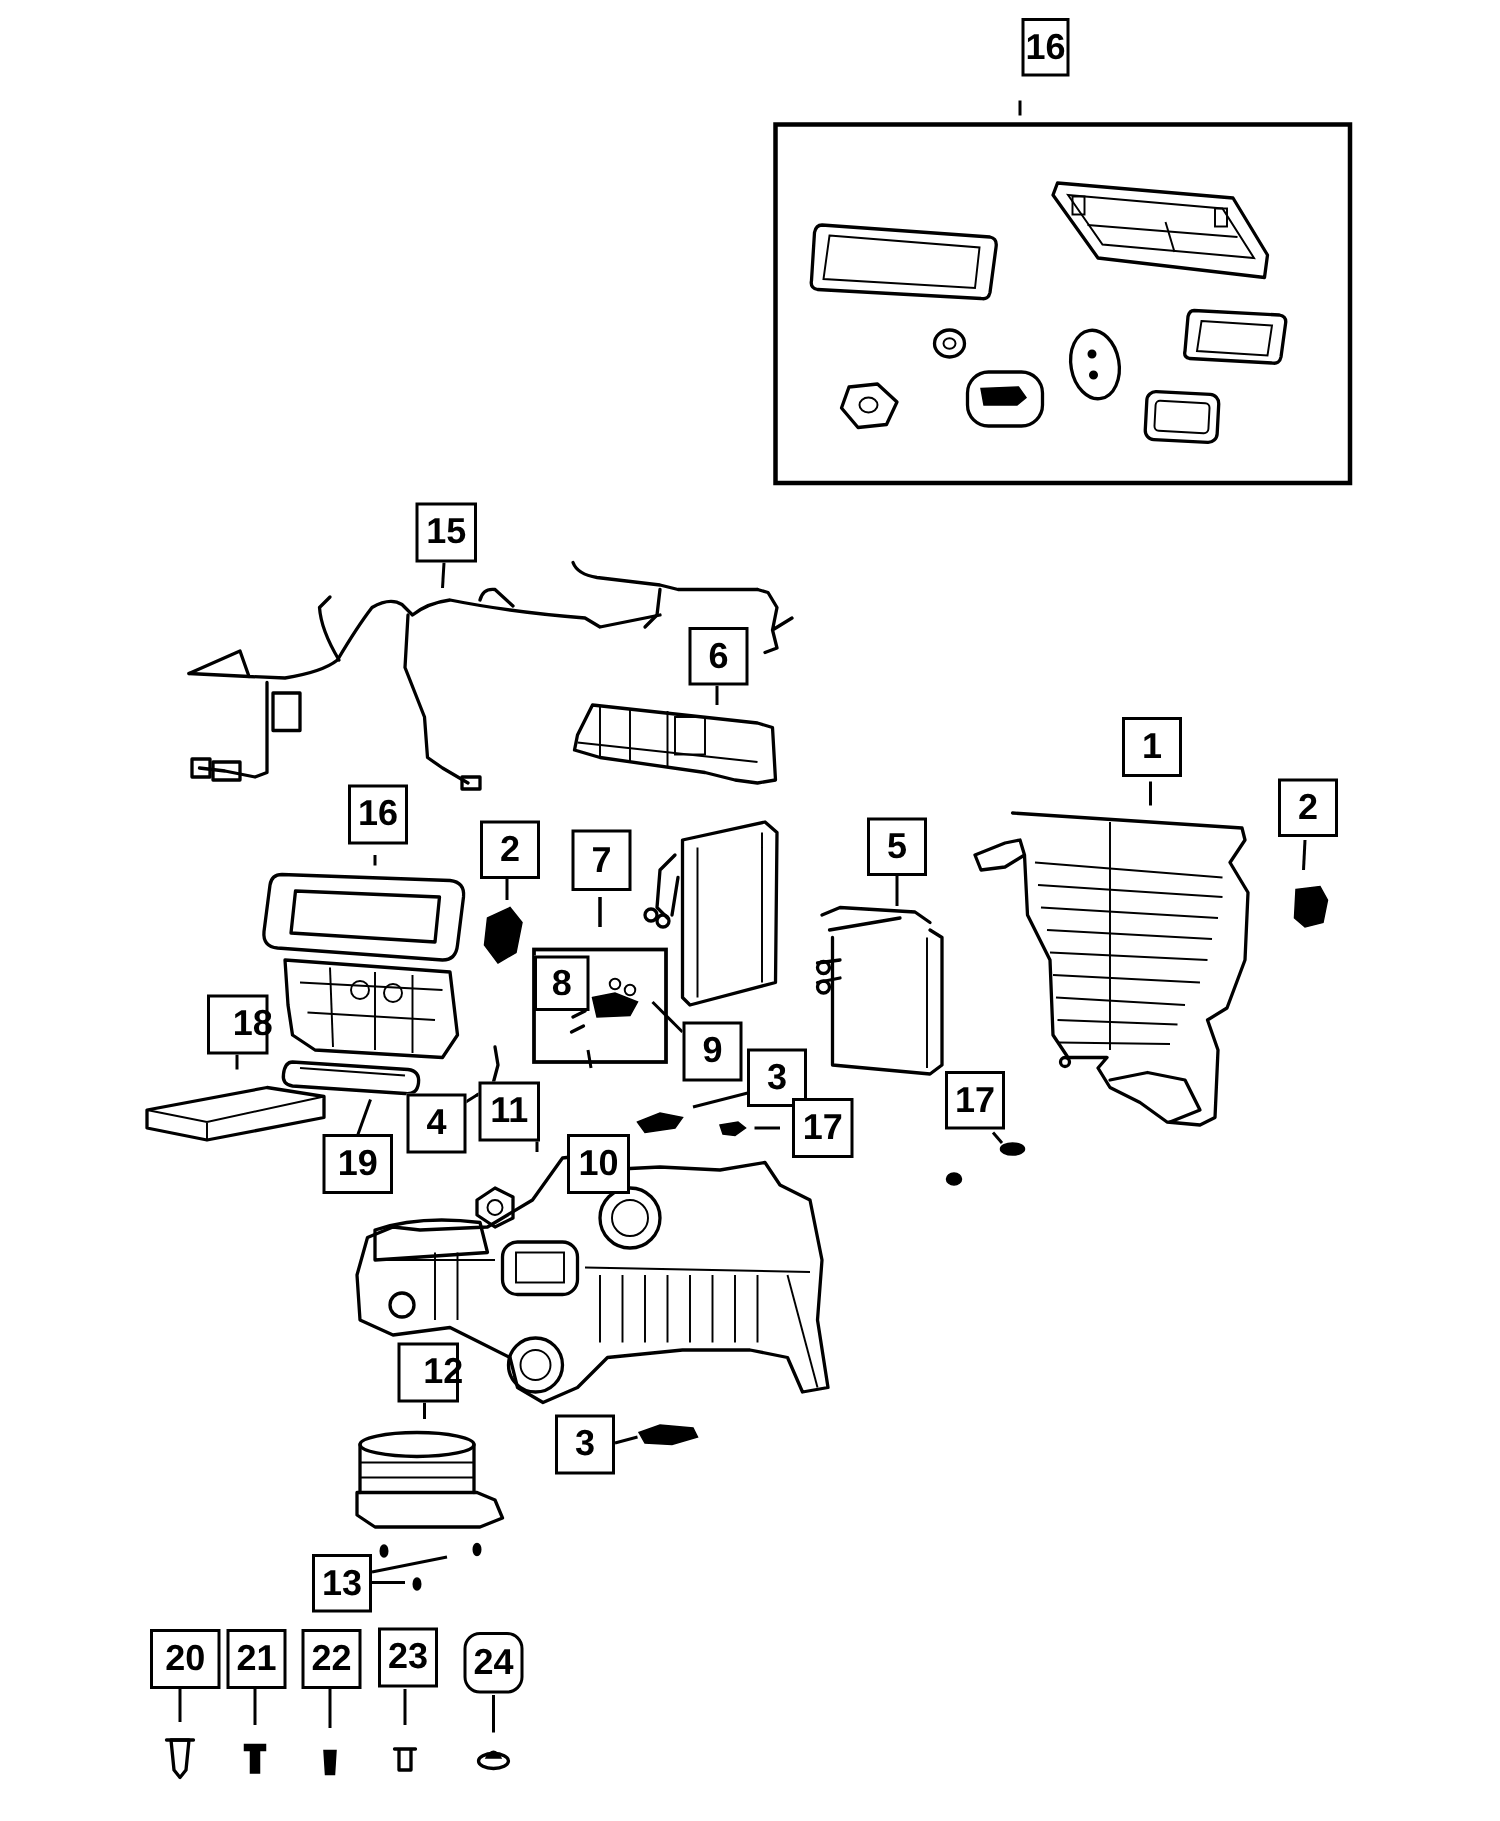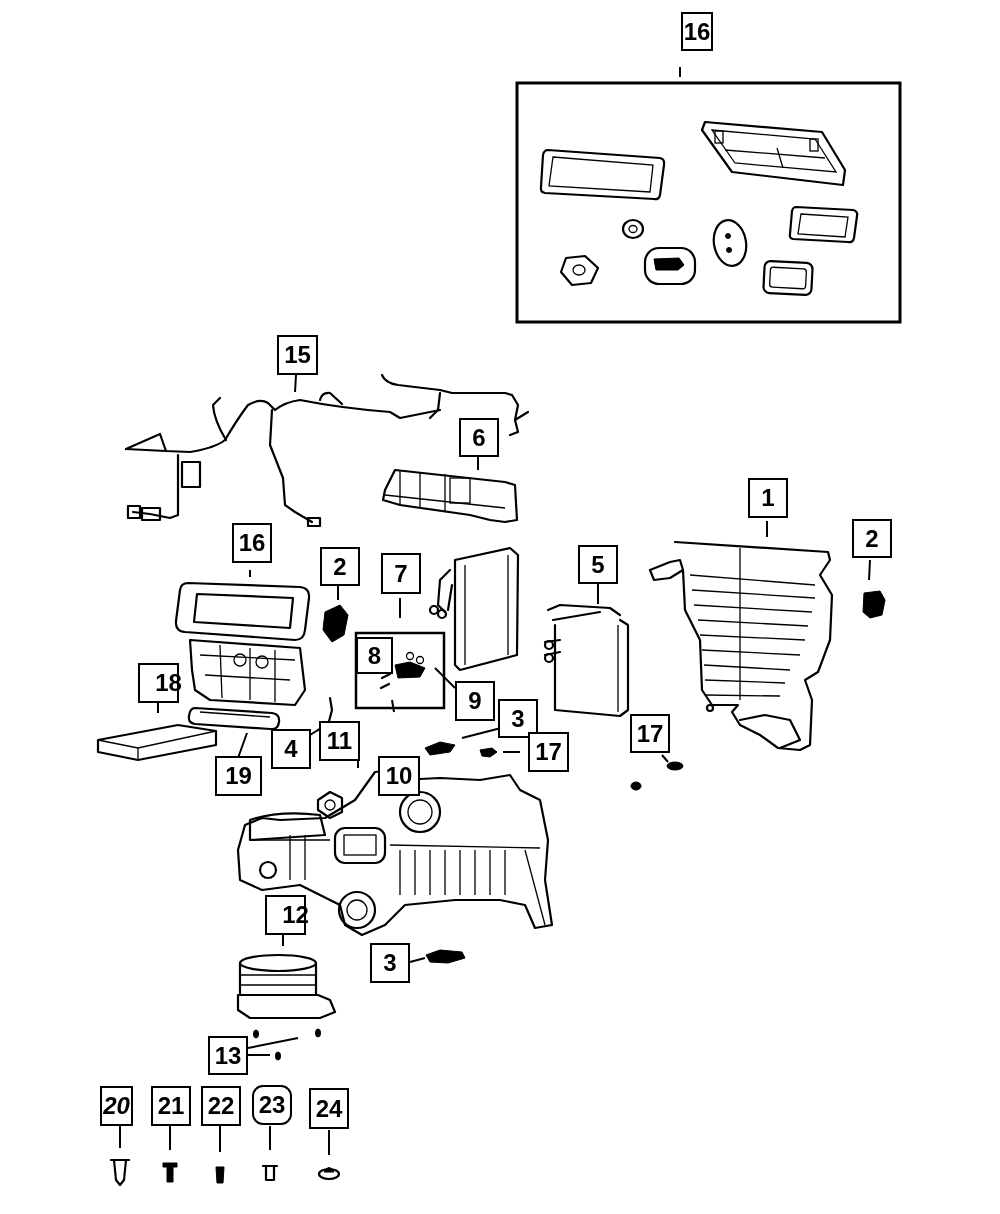--- a/index.html
+++ b/index.html
@@ -298,17 +298,17 @@
 <div class="callout" style="left:138px;top:663px;width:41px;height:40px;padding-left:20px;">18</div>
 <div class="callout" style="left:215px;top:756px;width:47px;height:40px;">19</div>
 <div class="callout" style="left:271px;top:729px;width:40px;height:40px;">4</div>
 <div class="callout" style="left:319px;top:721px;width:41px;height:40px;">11</div>
 <div class="callout" style="left:498px;top:699px;width:40px;height:39px;">3</div>
 <div class="callout" style="left:528px;top:732px;width:41px;height:40px;">17</div>
 <div class="callout" style="left:630px;top:714px;width:40px;height:39px;">17</div>
 <div class="callout" style="left:265px;top:895px;width:41px;height:40px;padding-left:20px;">12</div>
 <div class="callout" style="left:370px;top:943px;width:40px;height:40px;">3</div>
 <div class="callout" style="left:208px;top:1036px;width:40px;height:39px;">13</div>
-<div class="callout" style="left:100px;top:1086px;width:33px;height:40px;font-style:italic;">20</div>
+<div class="callout" style="left:100px;top:1086px;width:47px;height:40px;">20</div>
 <div class="callout" style="left:151px;top:1086px;width:40px;height:40px;">21</div>
 <div class="callout" style="left:201px;top:1086px;width:40px;height:40px;">22</div>
-<div class="callout" style="left:252px;top:1085px;width:40px;height:40px;border-radius:11px;">23</div>
-<div class="callout" style="left:309px;top:1088px;width:40px;height:41px;">24</div>
+<div class="callout" style="left:252px;top:1085px;width:40px;height:40px;">23</div>
+<div class="callout" style="left:309px;top:1088px;width:40px;height:41px;border-radius:11px;">24</div>
 
 </body></html>

